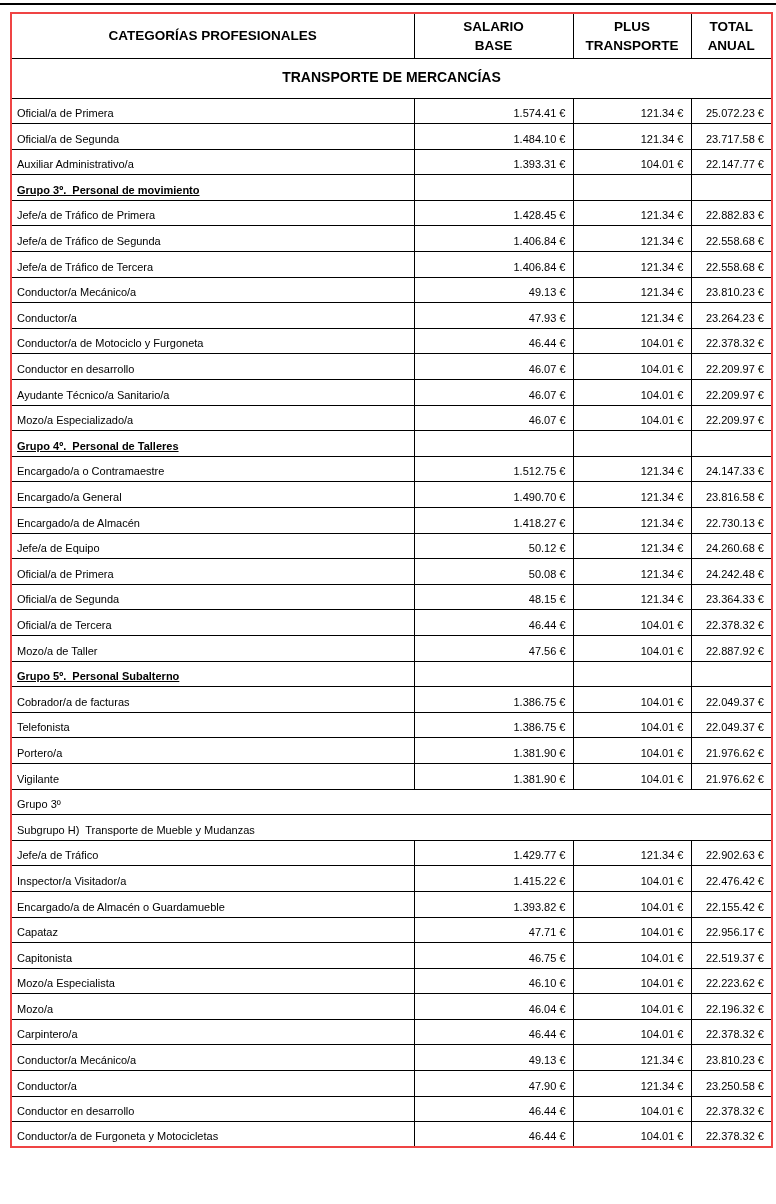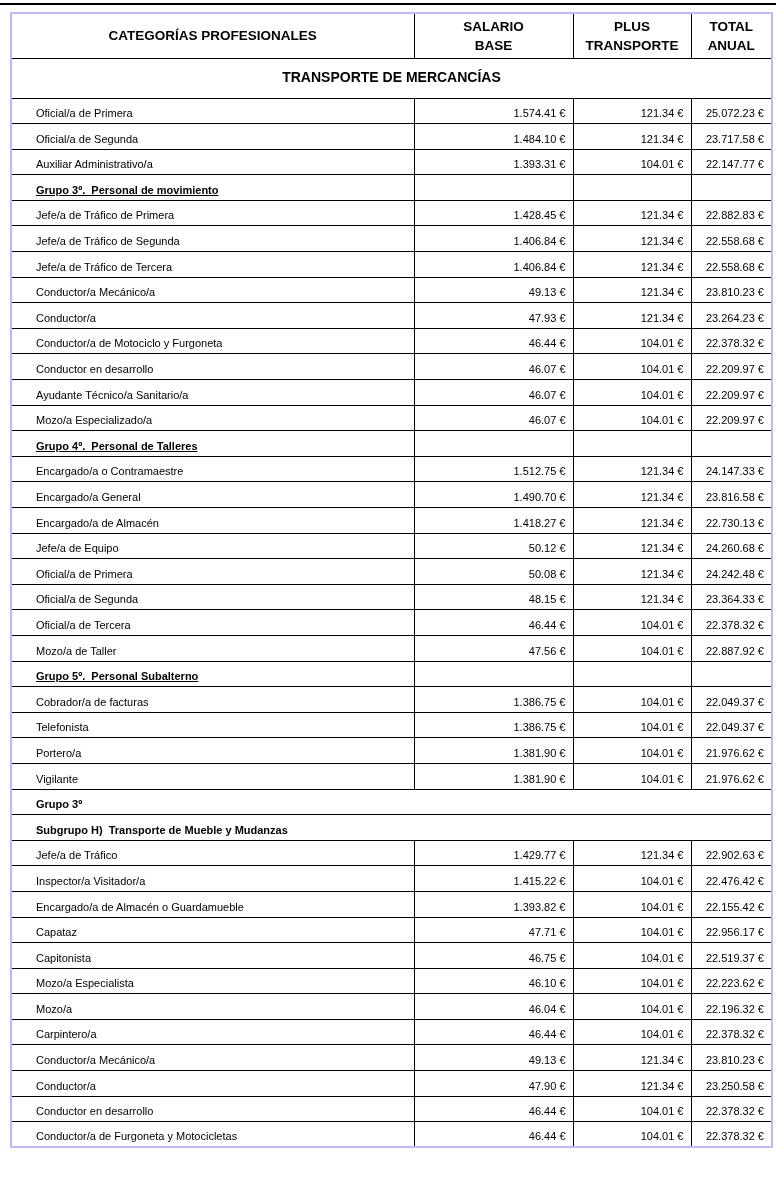--- a/index.html
+++ b/index.html
@@ -23,21 +23,21 @@
     height: 2px;
     background: #000;
   }
   table.salary {
     position: absolute;
     left: 10px;
     top: 12px;
     border-collapse: collapse;
     table-layout: fixed;
     width: 762px;
-    border: 2px solid #c4b5fd;
+    border: 2px solid #ef4444;
   }
   col.c-cat   { width: 403px; }
   col.c-base  { width: 159px; }
   col.c-plus  { width: 118px; }
   col.c-total { width: 81px;  }
   th, td {
     border: 1.5px solid #000;
     margin: 0;
     overflow: hidden;
     box-sizing: border-box;
@@ -59,30 +59,30 @@
     vertical-align: middle;
   }
   tbody td {
     font-size: 11px;
     height: 25.6px;
     vertical-align: bottom;
     padding-bottom: 4px;
   }
   td.cat {
     text-align: left;
-    padding-left: 24px;
+    padding-left: 5px;
     white-space: pre;
   }
   td.num {
     text-align: right;
     padding-right: 7px;
     white-space: pre;
   }
   tr.row-group td.cat { font-weight: bold; text-decoration: underline; }
-  tr.row-full td.cat  { font-weight: bold; }
+  tr.row-full td.cat  { font-weight: normal; }
 </style>
 </head>
 <body>
 
 <div class="top-rule"></div>
 
 <table class="salary">
   <colgroup>
     <col class="c-cat">
     <col class="c-base">

